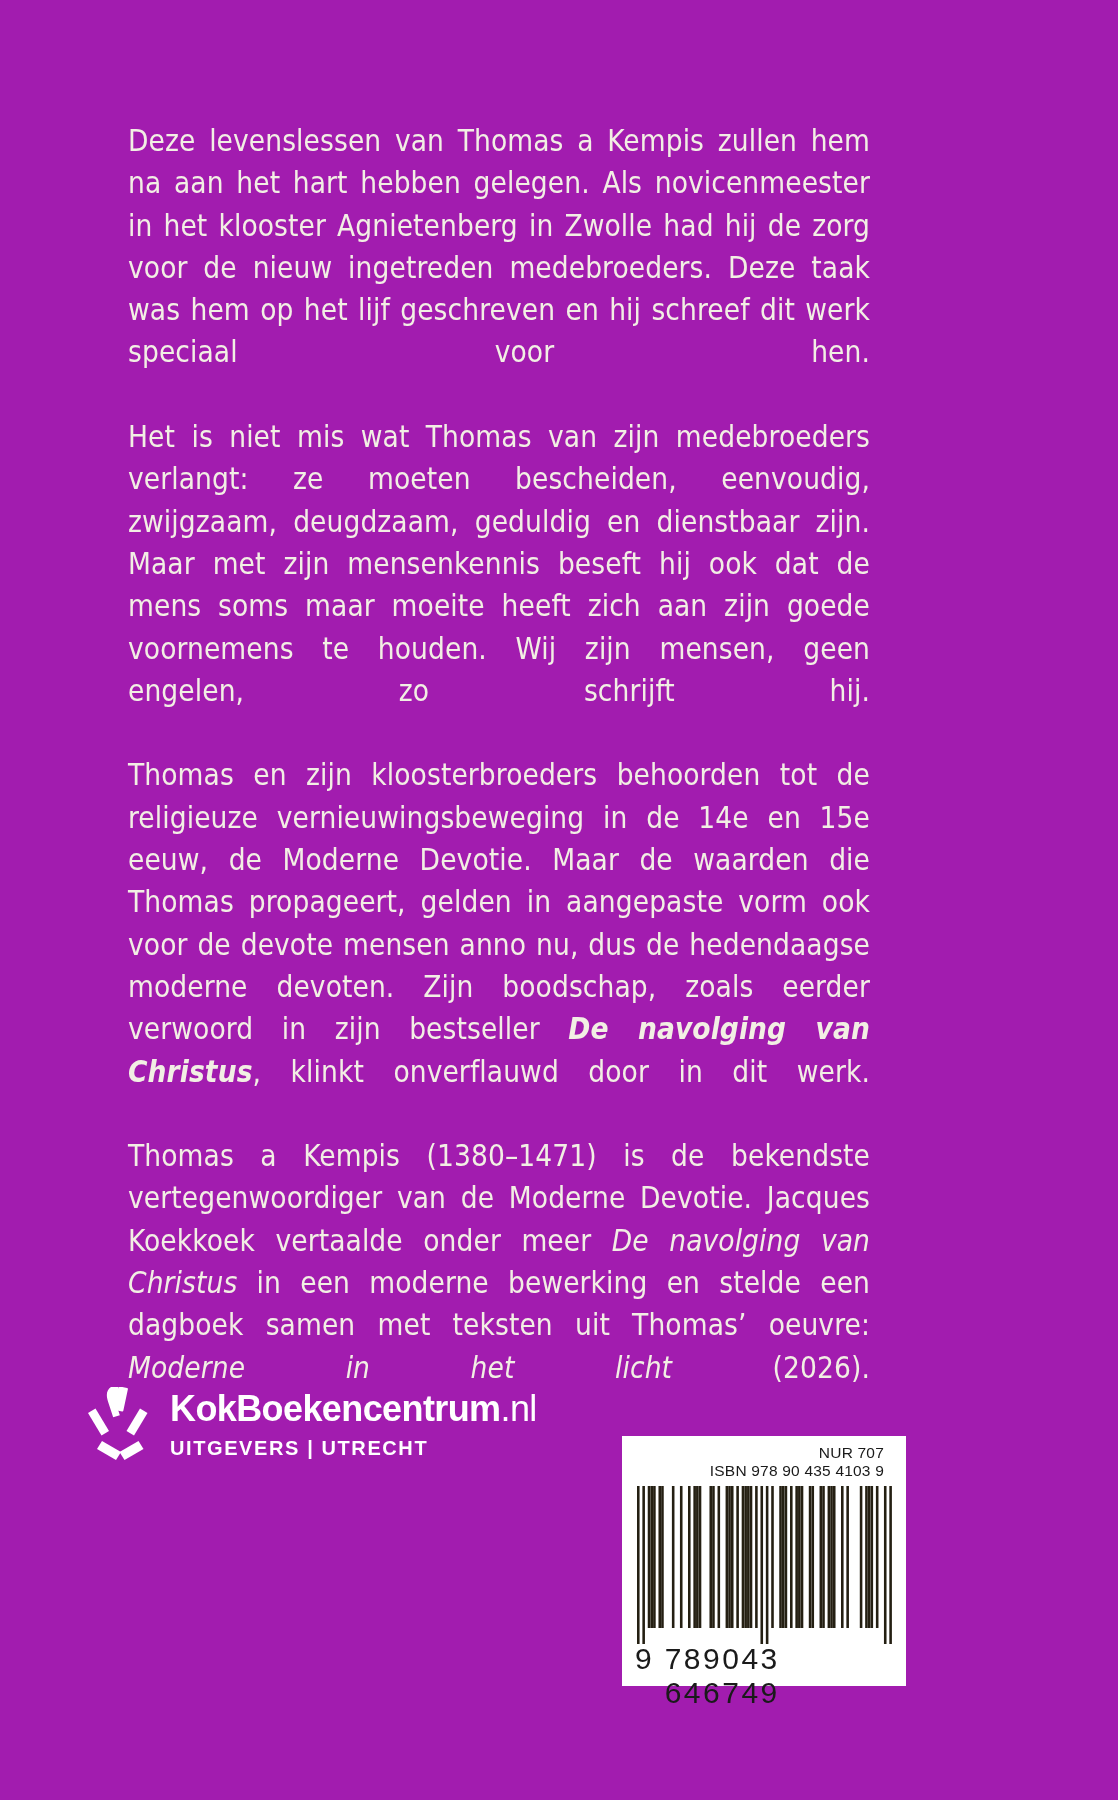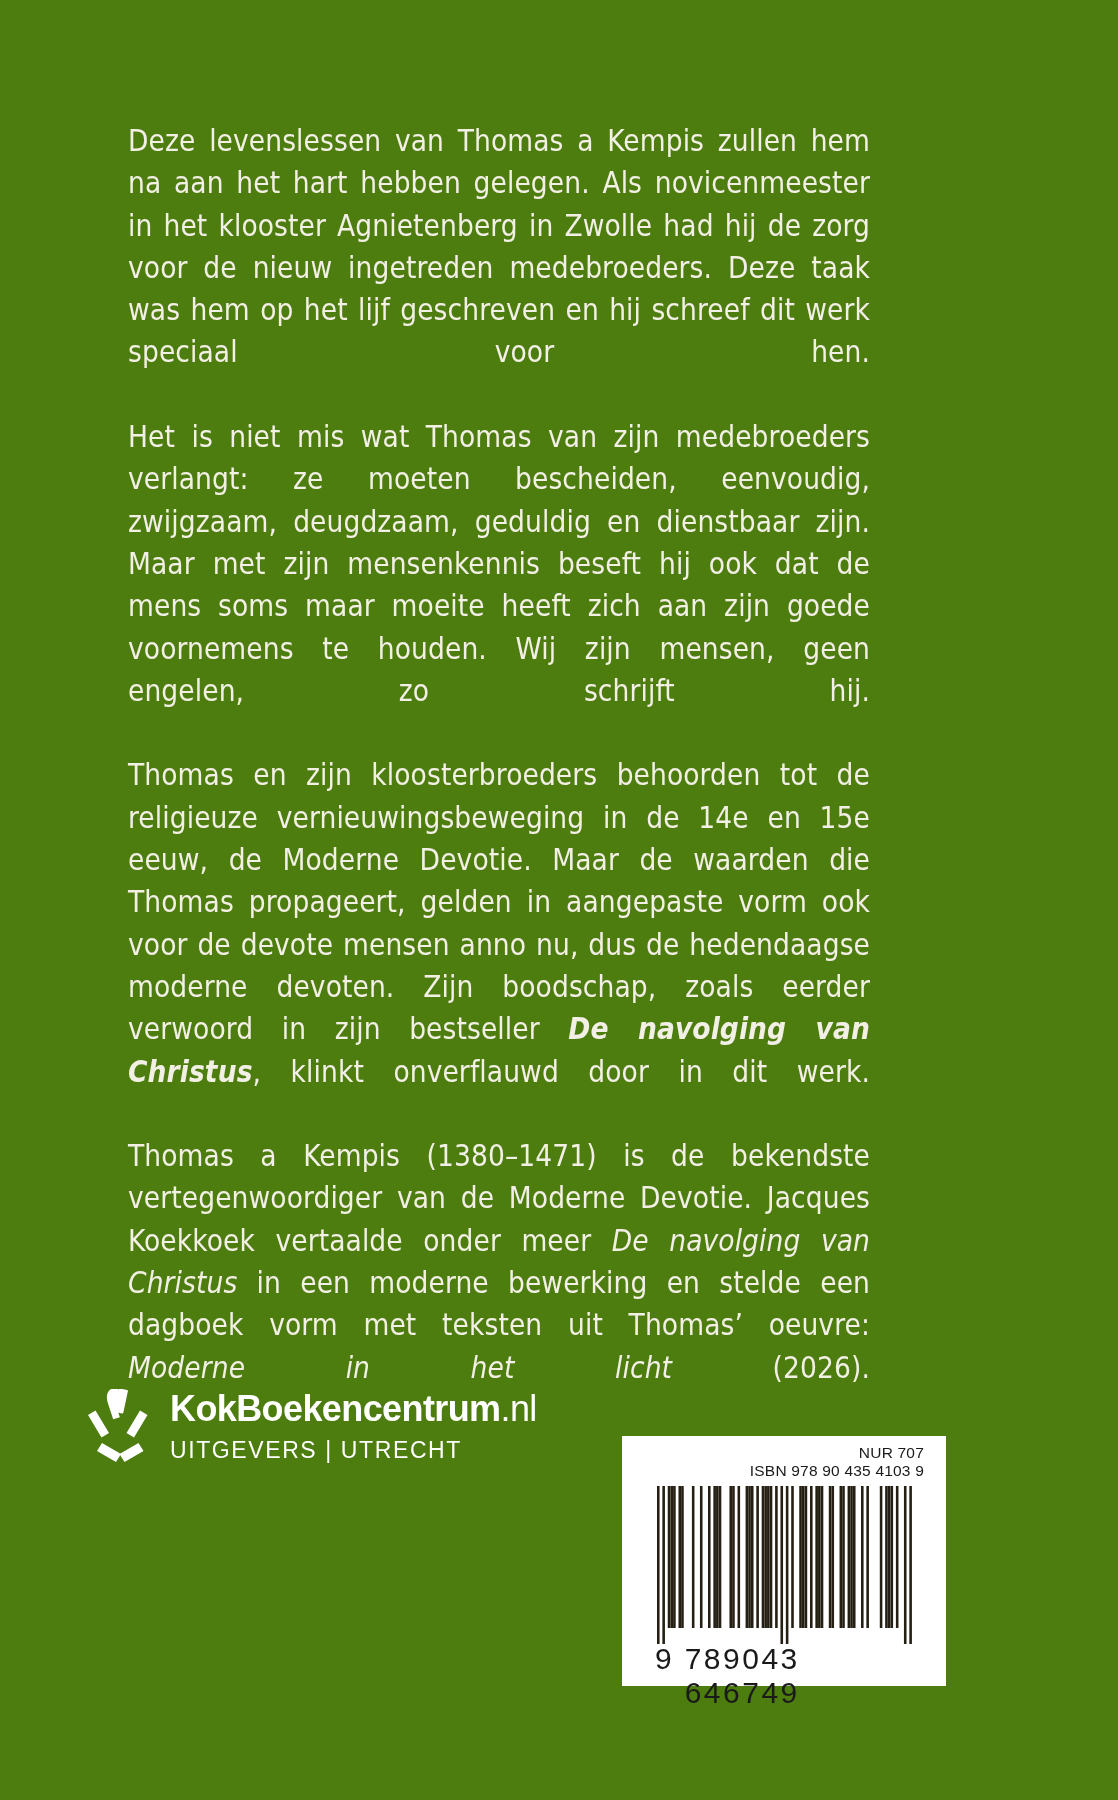--- a/index.html
+++ b/index.html
@@ -10,21 +10,21 @@
     width: 1118px;
     height: 1800px;
     background: #2c2718;
     font-family: "DejaVu Sans", sans-serif;
     overflow: hidden;
     position: relative;
   }
   .cover {
     position: absolute;
     inset: 0;
-    background: #4d7c0f;
+    background: #a21caf;
   }
 
   
   .blurb {
     position: absolute;
     left: 128px;
     top: 120px;
     width: 742px;
     color: #f2efe4;
     font-family: "DejaVu Sans Condensed", "Liberation Sans Narrow", "Liberation Sans", sans-serif;
@@ -86,34 +86,34 @@
     letter-spacing: -0.6px;
     line-height: 1.05;
     white-space: nowrap;
   }
   .pub-name .nl {
     font-weight: 400;
   }
   .pub-sub {
     color: #ffffff;
     font-family: "Liberation Sans", sans-serif;
-    font-size: 23px;
-    font-weight: 400;
+    font-size: 20px;
+    font-weight: 700;
     letter-spacing: 1.6px;
     line-height: 1.4;
     margin-top: 6px;
     white-space: nowrap;
   }
 
   
   .barcode-panel {
     position: absolute;
     left: 622px;
     top: 1436px;
-    width: 324px;
+    width: 284px;
     height: 250px;
     background: #ffffff;
     box-sizing: border-box;
     padding: 8px 14px 6px 14px;
     display: flex;
     flex-direction: column;
     align-items: flex-end;
   }
   .bc-meta {
     text-align: right;
@@ -155,21 +155,21 @@
 </style>
 </head>
 <body>
 
 <div class="cover">
 
   <div class="blurb" id="blurb">
       <p><span>Deze levenslessen van Thomas a Kempis zullen hem na aan het hart hebben gelegen. Als novicenmeester in het klooster Agnietenberg in Zwolle had hij de zorg voor de nieuw ingetreden medebroeders. Deze taak was hem op het lijf geschreven en hij schreef dit werk speciaal voor hen.</span></p>
       <p><span>Het is niet mis wat Thomas van zijn medebroeders verlangt: ze moeten bescheiden, eenvoudig, zwijgzaam, deugdzaam, geduldig en dienstbaar zijn. Maar met zijn mensenkennis beseft hij ook dat de mens soms maar moeite heeft zich aan zijn goede voornemens te houden. Wij zijn mensen, geen engelen, zo schrijft hij.</span></p>
       <p><span>Thomas en zijn kloosterbroeders behoorden tot de religieuze vernieuwingsbeweging in de 14e en 15e eeuw, de Moderne Devotie. Maar de waarden die Thomas propageert, gelden in aangepaste vorm ook voor de devote mensen anno nu, dus de hedendaagse moderne devoten. Zijn boodschap, zoals eerder verwoord in zijn bestseller </span><strong class="titleb">De navolging van Christus</strong><span>, klinkt onverflauwd door in dit werk.</span></p>
-      <p><span>Thomas a Kempis (1380–1471) is de bekendste vertegenwoordiger van de Moderne Devotie. Jacques Koekkoek vertaalde onder meer </span><em>De navolging van Christus</em><span> in een moderne bewerking en stelde een dagboek vorm met teksten uit Thomas’ oeuvre: </span><em>Moderne in het licht</em><span> (2026).</span></p>
+      <p><span>Thomas a Kempis (1380–1471) is de bekendste vertegenwoordiger van de Moderne Devotie. Jacques Koekkoek vertaalde onder meer </span><em>De navolging van Christus</em><span> in een moderne bewerking en stelde een dagboek samen met teksten uit Thomas’ oeuvre: </span><em>Moderne in het licht</em><span> (2026).</span></p>
     </div>
 
   <div class="publisher">
     <div class="pub-mark">
       <svg width="66" height="74" viewBox="0 0 66 74" xmlns="http://www.w3.org/2000/svg">
         <g fill="#ffffff">
           <path d="M30.5 0.5 L37.5 0.5 L37.5 12.5 C37.5 17.5 35.0 20.5 30.2 21.5 L30.2 30.0 L23.2 30.0 L23.2 13.5 C23.2 6.0 25.5 2.0 30.5 0.5 Z" transform="translate(-3,-1) rotate(-18 30 15)"></path>
           <path d="M0 26 L7.5 21.5 L21 44 L13.5 48.5 Z"></path>
           <path d="M52 21.5 L59.5 26 L46 48.5 L38.5 44 Z"></path>
           <path d="M9 62 L14 54 L33 65 L28 73 Z"></path>

